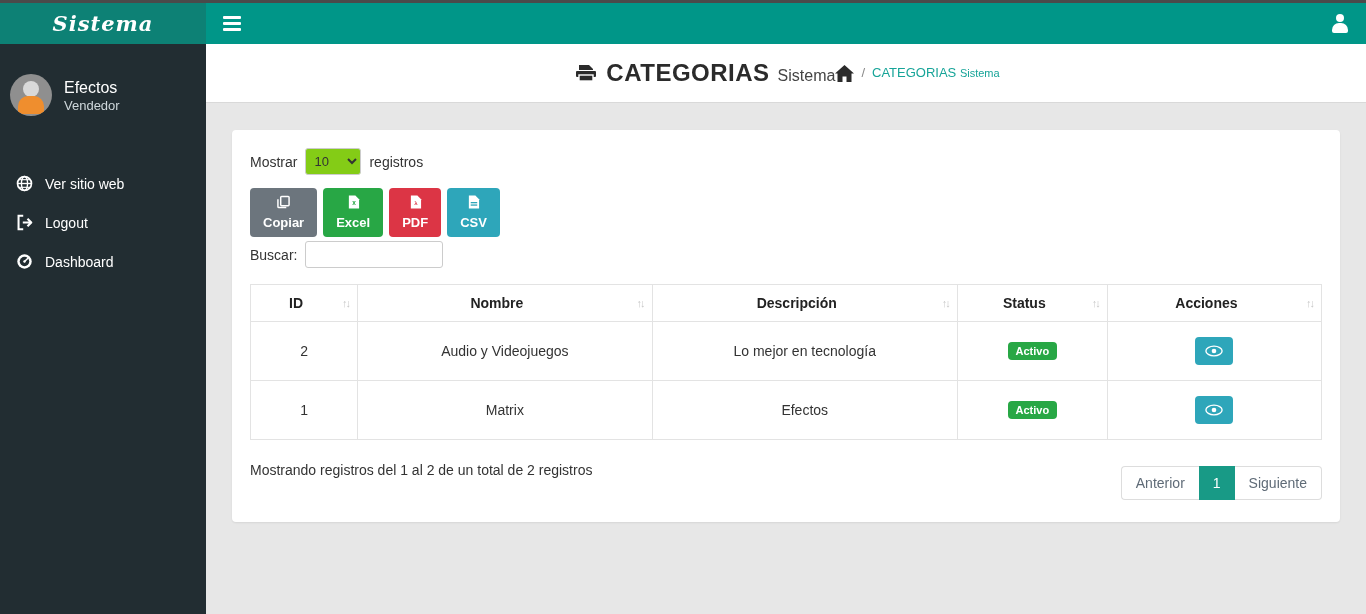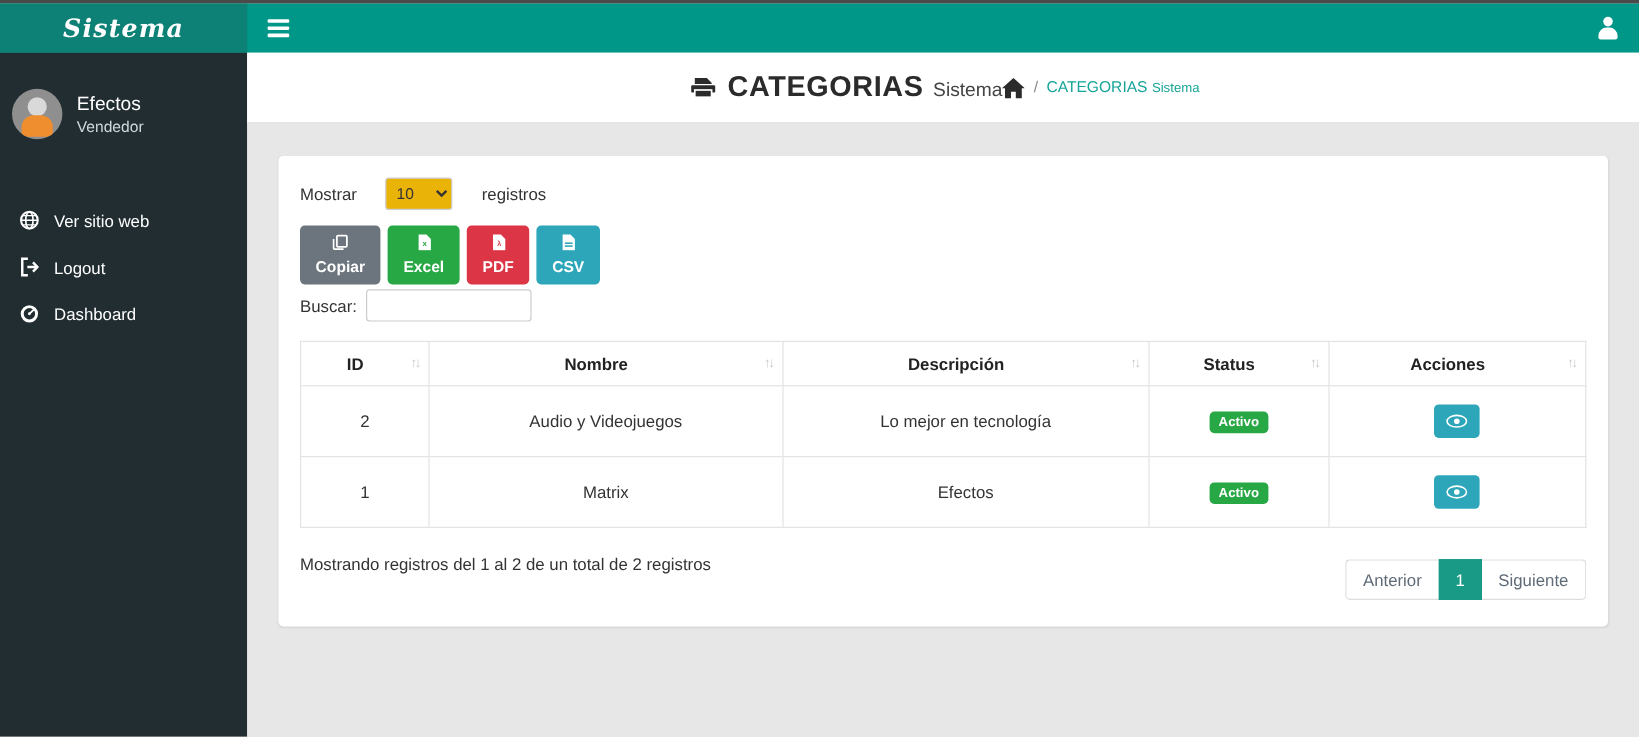--- a/index.html
+++ b/index.html
@@ -45,23 +45,23 @@
   .breadcrumb { display:flex; align-items:baseline; gap:7px; font-size:13px; }
   .crumb-home { align-self:center; display:inline-flex; cursor:pointer; }
   .crumb-sep { color:#888; }
   .crumb-link { color:#16a498; cursor:pointer; }
   .crumb-link .big { font-size:13px; }
   .crumb-link .small { font-size:11px; }
 
   .content-body { padding:27px 26px; }
   .card { background:#fff; border-radius:4px; box-shadow:0 1px 2px rgba(0,0,0,0.08); padding:18px 18px 22px; }
 
-  .dt-length { display:flex; align-items:center; gap:24px; font-size:14px; }
+  .dt-length { display:flex; align-items:center; gap:8px; font-size:14px; }
   .dt-length select { width:56px; height:27px; border:1px solid #ccc; border-radius:3px; font-size:13px; color:#333;
-                      padding:1px 4px; background:#eab308; }
+                      padding:1px 4px; background:#84cc16; }
   .dt-buttons { display:flex; gap:6px; margin-top:13px; }
   .btn { display:inline-flex; align-items:center; gap:6px; border:none; border-radius:4px; color:#fff;
          font-size:13px; font-weight:bold; padding:7px 13px; cursor:pointer; font-family:"Liberation Sans", sans-serif;flex-direction:column; }
   .btn-copy { background:#6c757d; }
   .btn-excel { background:#28a745; }
   .btn-pdf { background:#dc3545; }
   .btn-csv { background:#2ea6ba; }
   .btn svg { width:13px; height:14px; }
 
   .dt-search { display:flex; align-items:center; gap:8px; font-size:14px; margin-top:4px; }

